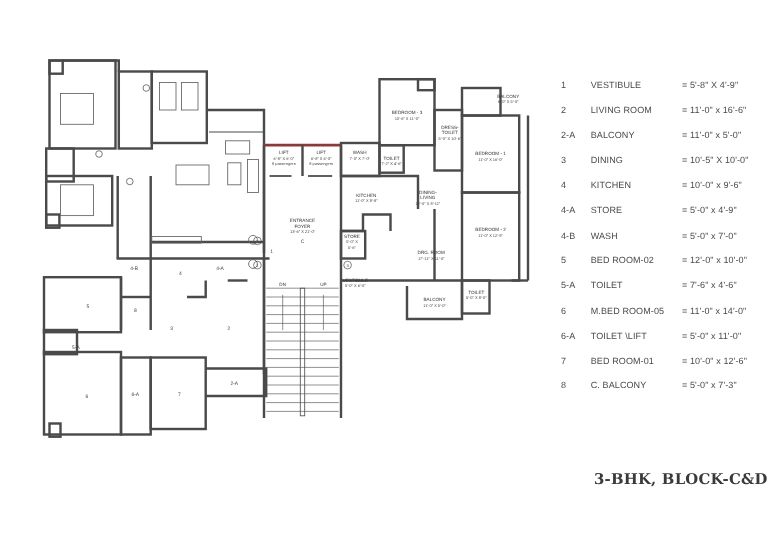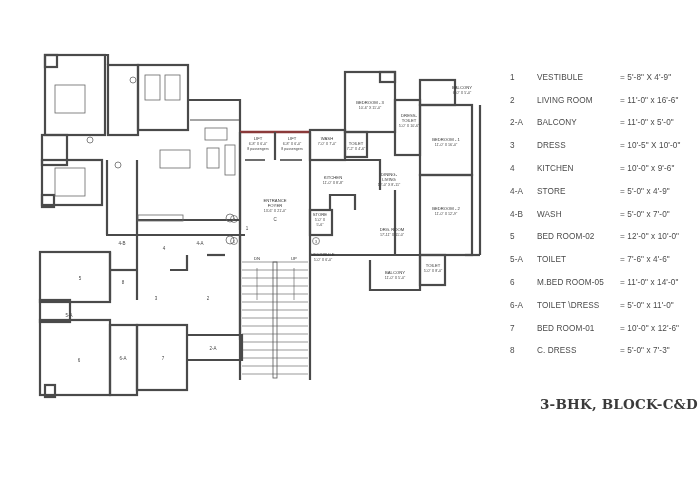--- a/index.html
+++ b/index.html
@@ -6,21 +6,21 @@
   body{width:700px;height:497px;position:relative;overflow:hidden;font-family:"Liberation Sans",sans-serif;color:#3a3a3a;}
   #plan{position:absolute;left:0;top:0;width:500px;height:497px;}
   .lbl{font-family:"Liberation Sans",sans-serif;fill:#333;font-size:4.2px;text-anchor:middle;}
   .lblsm{font-family:"Liberation Sans",sans-serif;fill:#444;font-size:3.6px;text-anchor:middle;}
   .num{font-family:"Liberation Sans",sans-serif;fill:#444;font-size:4.5px;text-anchor:middle;}
   .legend{position:absolute;left:508px;top:66px;width:190px;}
   .row{display:flex;height:22.8px;align-items:center;font-size:8.2px;color:#4a4a4a;letter-spacing:0.1px;}
   .row .n{width:27px;padding-left:2px;}
   .row .r{width:83px;}
   .row .d{flex:1;white-space:nowrap;}
-  .title{position:absolute;left:540px;top:396px;font-family:"DejaVu Serif","Liberation Serif",serif;font-weight:bold;font-size:13.5px;color:#3a3a3a;letter-spacing:0.2px;}
+  .title{position:absolute;left:540px;top:428px;font-family:"DejaVu Serif","Liberation Serif",serif;font-weight:bold;font-size:13.5px;color:#3a3a3a;letter-spacing:0.2px;}
 </style>
 </head>
 <body>
 
 <svg id="plan" viewBox="0 0 500 497" xmlns="http://www.w3.org/2000/svg">
   <g fill="none" stroke="#4a4a4a" stroke-width="2.2">
 
     <rect x="45" y="55" width="60" height="80"></rect>
     <rect x="45" y="55" width="12" height="12"></rect>
     <polyline points="57,55 108,55 108,65"></polyline>
@@ -201,21 +201,21 @@
       <span class="r">LIVING ROOM</span>
       <span class="d">= 11'-0" x 16'-6"</span>
     </div>
   <div class="row">
       <span class="n">2-A</span>
       <span class="r">BALCONY</span>
       <span class="d">= 11'-0" x 5'-0"</span>
     </div>
   <div class="row">
       <span class="n">3</span>
-      <span class="r">DRESS</span>
+      <span class="r">DINING</span>
       <span class="d">= 10'-5" X 10'-0"</span>
     </div>
   <div class="row">
       <span class="n">4</span>
       <span class="r">KITCHEN</span>
       <span class="d">= 10'-0" x 9'-6"</span>
     </div>
   <div class="row">
       <span class="n">4-A</span>
       <span class="r">STORE</span>
@@ -236,28 +236,28 @@
       <span class="r">TOILET</span>
       <span class="d">= 7'-6" x 4'-6"</span>
     </div>
   <div class="row">
       <span class="n">6</span>
       <span class="r">M.BED ROOM-05</span>
       <span class="d">= 11'-0" x 14'-0"</span>
     </div>
   <div class="row">
       <span class="n">6-A</span>
-      <span class="r">TOILET \DRESS</span>
+      <span class="r">TOILET \LIFT</span>
       <span class="d">= 5'-0" x 11'-0"</span>
     </div>
   <div class="row">
       <span class="n">7</span>
       <span class="r">BED ROOM-01</span>
       <span class="d">= 10'-0" x 12'-6"</span>
     </div>
   <div class="row">
       <span class="n">8</span>
-      <span class="r">C. DRESS</span>
+      <span class="r">C. BALCONY</span>
       <span class="d">= 5'-0" x 7'-3"</span>
     </div>
 </div>
 
 <div class="title">3-BHK, BLOCK-C&amp;D</div>
 
 </body></html>

